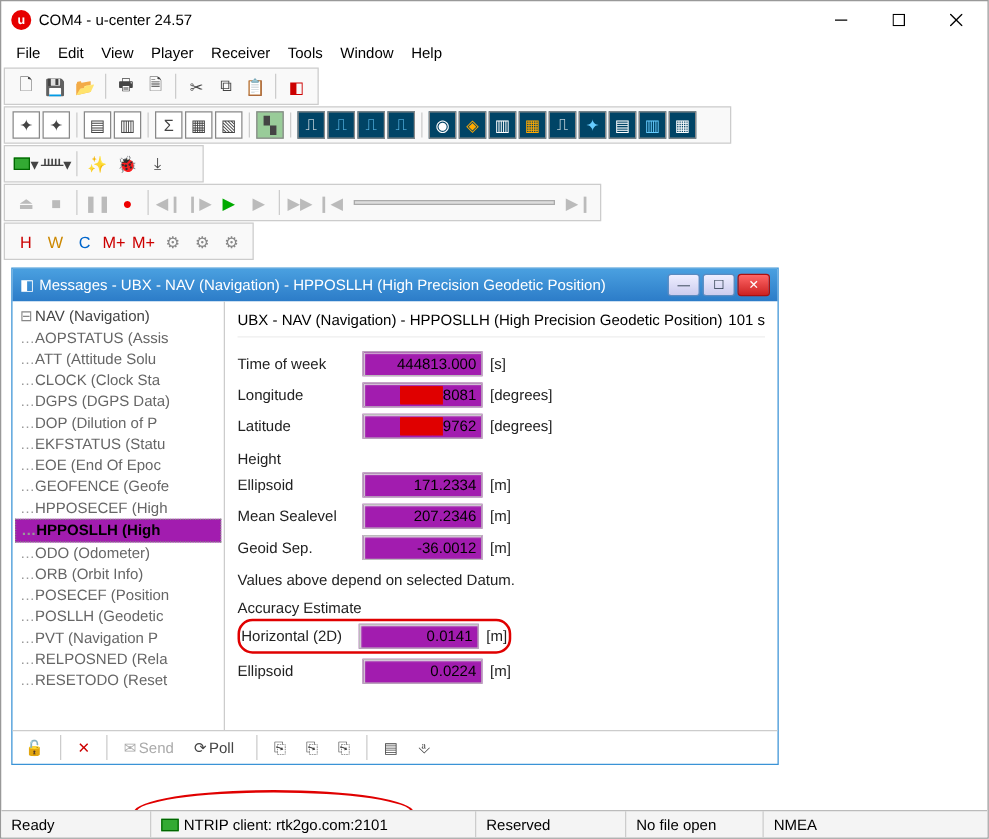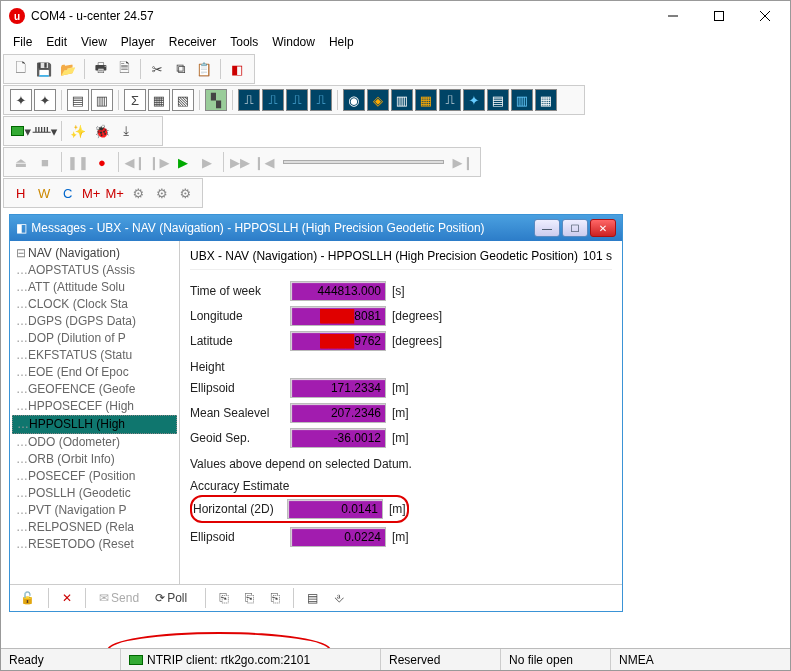--- a/index.html
+++ b/index.html
@@ -20,21 +20,21 @@
 .msg-title-text { flex:1; font-size:12px; }
 .msg-winbtns { display:flex; gap:2px; }
 .msg-winbtn { width:26px; height:18px; background:linear-gradient(#eef,#cce); border:1px solid #5a8ac0; border-radius:3px; display:flex; align-items:center; justify-content:center; font-size:10px; color:#234; }
 .msg-winbtn.close { background:linear-gradient(#f66,#c22); color:#fff; border-color:#a11; }
 .msg-body { flex:1; display:flex; overflow:hidden; }
 .tree { width:170px; border-right:1px solid #ccc; padding:4px 2px; overflow:hidden; color:#666; font-size:12px; line-height:17px; }
 .tree .node { white-space:nowrap; padding:0 2px 0 16px; position:relative; }
 .tree .node::before { content:"…"; position:absolute; left:4px; color:#999; }
 .tree .root { color:#444; padding-left:4px; }
 .tree .root::before { content:"⊟"; left:-6px; position:static; margin-right:2px; color:#888; }
-.tree .sel { background:#0f766e; border:1px dotted #888; color:#000; }
+.tree .sel { background:#a21caf; border:1px dotted #888; color:#000;font-weight:bold; }
 .detail { flex:1; padding:8px 10px; position:relative; }
 .detail-header { display:flex; justify-content:space-between; margin-bottom:10px; border-bottom:1px solid #eee; padding-bottom:6px; }
 .field-row { display:flex; align-items:center; margin:3px 0; height:22px; }
 .field-label { width:100px; color:#222; font-size:12px; }
 .field-val { width:96px; text-align:right; padding:2px 4px; border:1px solid #bbb; background:#a21caf; font-size:12px; box-shadow: inset 1px 1px 1px #ddd; }
 .field-unit { margin-left:6px; color:#222; font-size:12px; }
 .section-label { margin:8px 0 2px; color:#222; font-size:12px; }
 .highlight-box { border:2px solid #e00000; border-radius:12px; padding:1px; display:inline-flex; align-items:center; }
 .redact { background:#e00000; color:#e00000; }
 .msg-toolbar { border-top:1px solid #ccc; padding:3px 4px; display:flex; align-items:center; gap:4px; }

